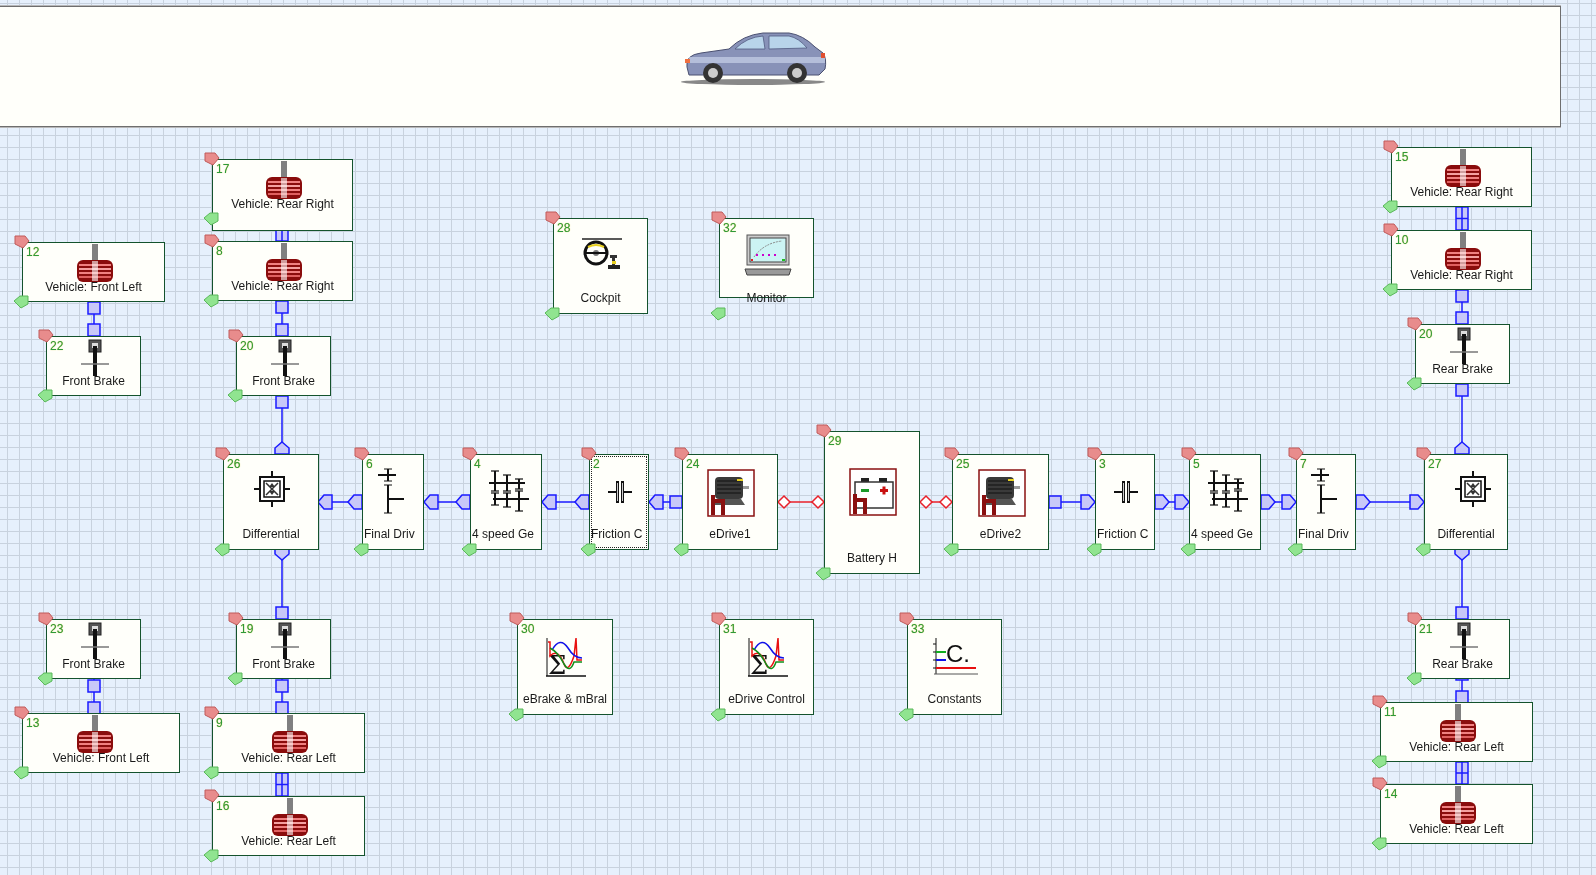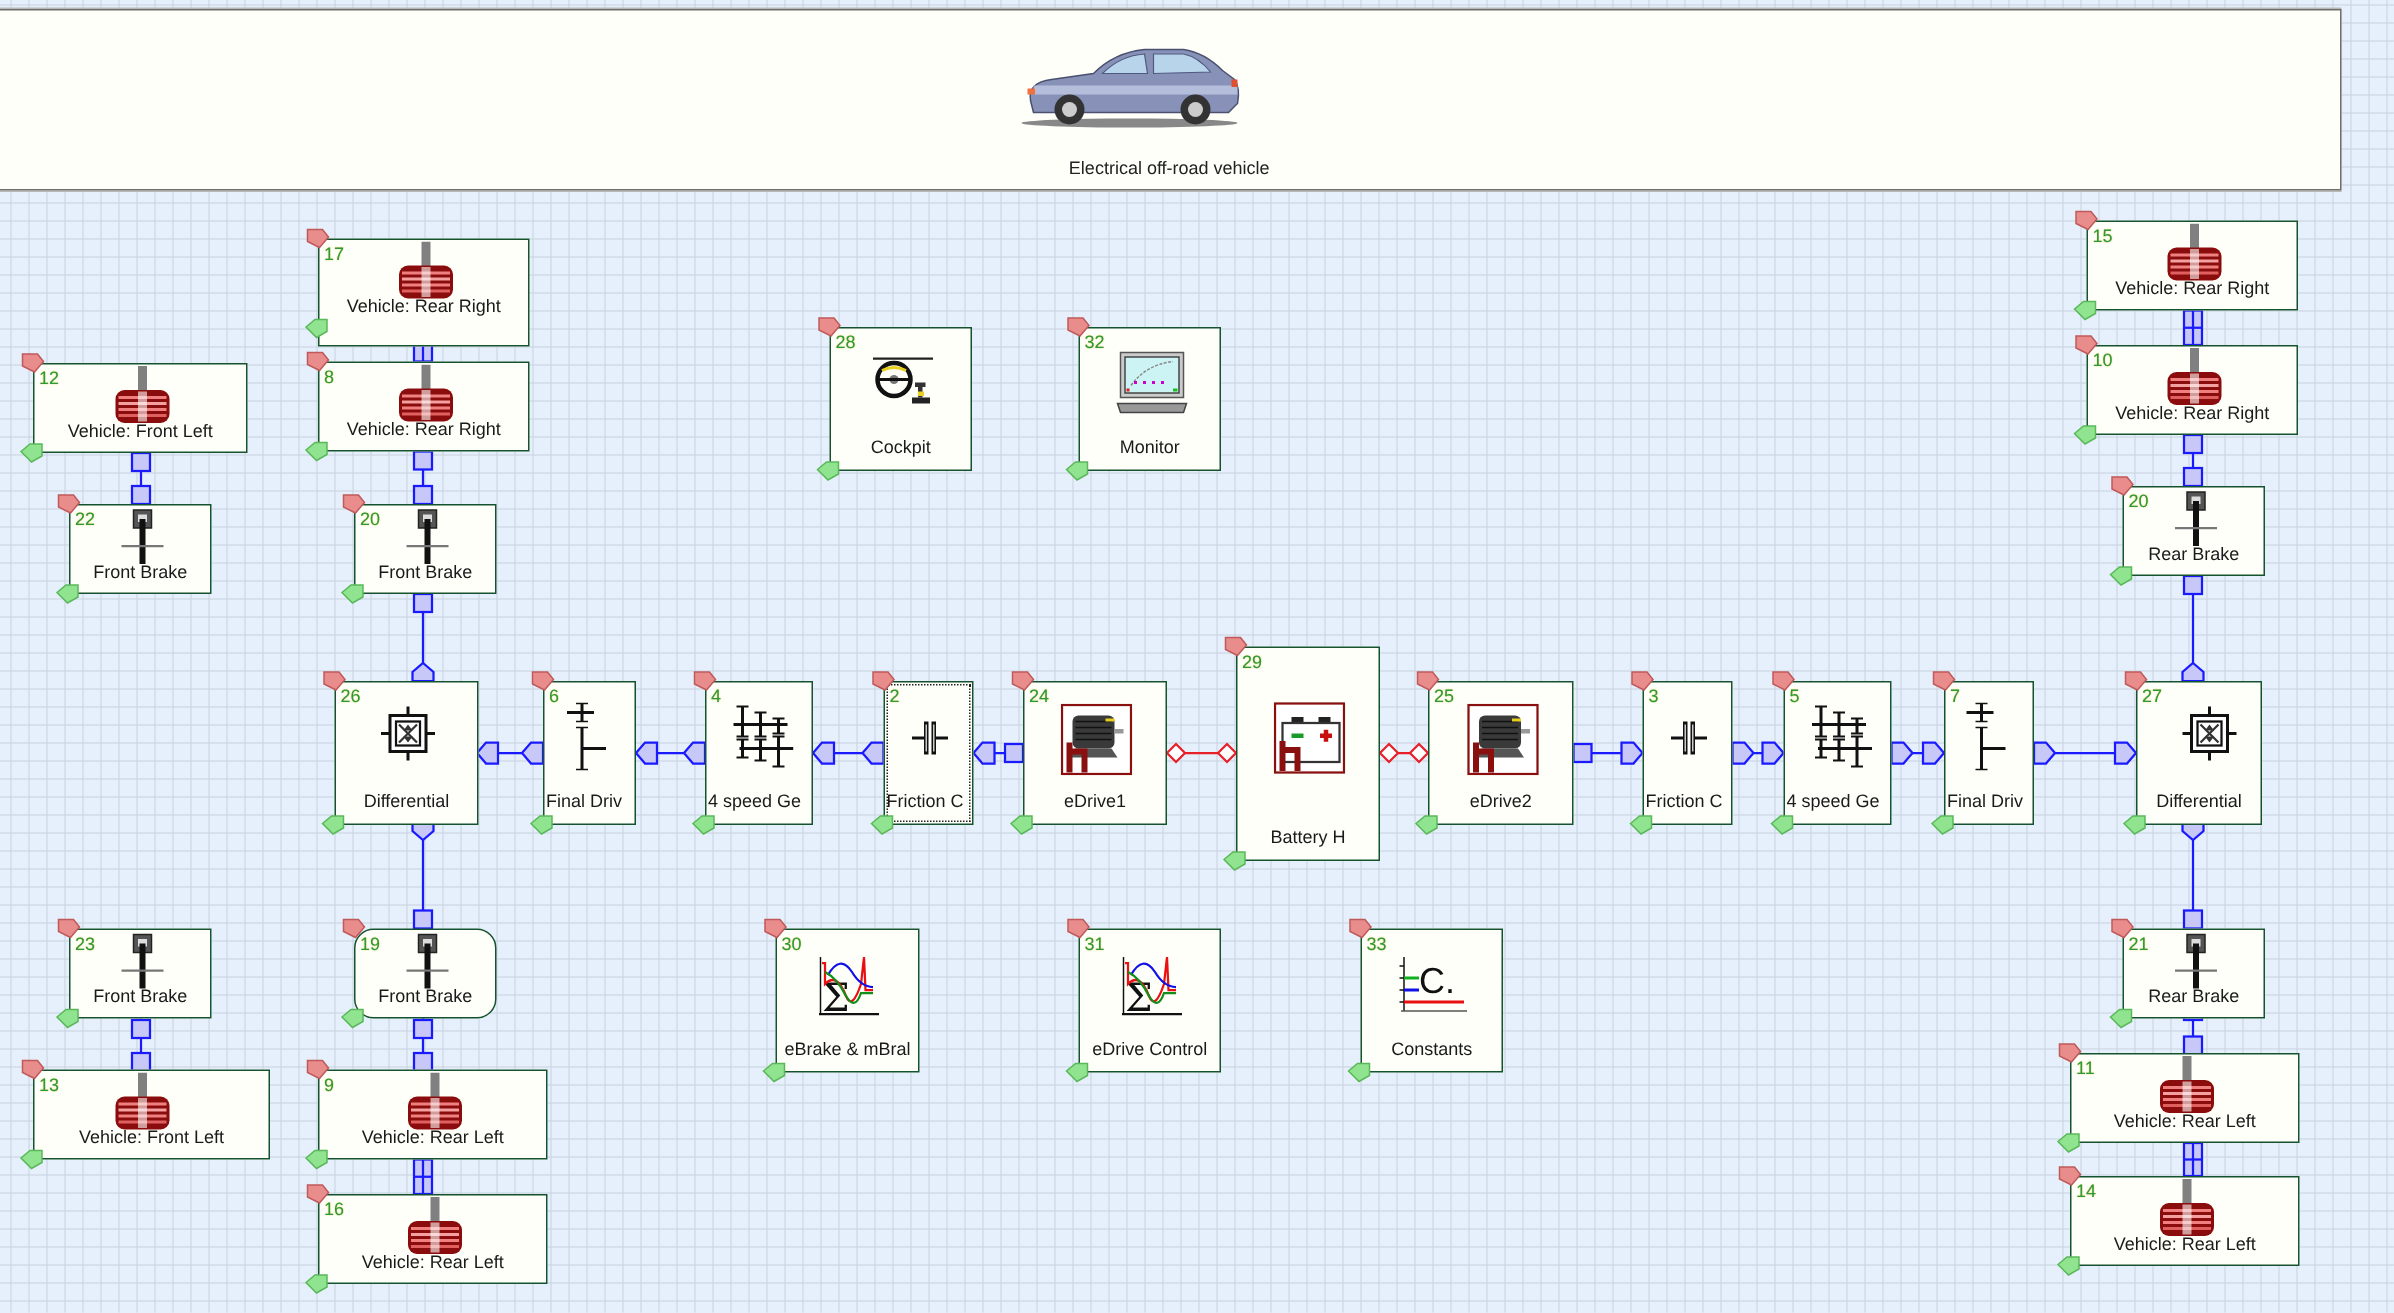--- a/index.html
+++ b/index.html
@@ -127,21 +127,20 @@
       <path d="M56 24 Q68 12 84 11 L86 24 Z" fill="#b8d4ea" stroke="#505a80" stroke-width="0.8"></path>
       <path d="M90 11 L110 11 Q120 13 128 23 L90 24 Z" fill="#b8d4ea" stroke="#505a80" stroke-width="0.8"></path>
       <rect x="10" y="32" width="136" height="6" fill="#c8d2e8" opacity="0.7"></rect>
       <circle cx="34" cy="48" r="10" fill="#333"></circle>
         <circle cx="34" cy="48" r="5" fill="#ccc"></circle>
       <circle cx="118" cy="48" r="10" fill="#333"></circle>
         <circle cx="118" cy="48" r="5" fill="#ccc"></circle>
       <rect x="6" y="34" width="5" height="4" fill="#f07040"></rect>
       <rect x="142" y="28" width="4" height="5" fill="#e05030"></rect>
     </svg>
-    <div class="header-title">Electrical off-road vehicle</div>
   </div>
 
   <div id="blocks-layer">
       <div class="block" style="left: 22px; top: 242px; width: 143px; height: 60px;">
         <span class="num">12</span>
         <span class="ico" style="left: 50px; top: 1px;"><svg width="44" height="40" viewBox="0 0 44 40">
       <rect x="19" y="0" width="6" height="18" fill="#808080"></rect>
       <rect x="4" y="16" width="36" height="22" rx="6" fill="#8a0c0c"></rect>
       <rect x="6" y="20" width="32" height="2" fill="#f08080"></rect>
       <rect x="6" y="24" width="32" height="2" fill="#f4a0a0"></rect>
@@ -241,21 +240,21 @@
             <rect x="32" y="28" width="4" height="3" fill="#e8d020"></rect>
           </svg></span>
         <span class="label" style="top: 72px;">Cockpit</span>
         <svg class="tag-in" viewBox="0 0 16 14" style="left: -9px; top: -8px;">
           <polygon points="1,1 11,1 15,6 9,13 1,9" fill="#e88c8c" stroke="#c05a5a" stroke-width="1"></polygon>
         </svg>
         <svg class="tag-out" viewBox="0 0 16 14" style="left: -10px; top: 88px;">
           <polygon points="1,6 7,1 15,1 15,9 8,13" fill="#90e490" stroke="#5ab85a" stroke-width="1"></polygon>
         </svg>
       </div>
-      <div class="block" style="left: 719px; top: 218px; width: 95px; height: 96px;">
+      <div class="block" style="left: 719px; top: 218px; width: 95px; height: 80px;">
         <span class="num">32</span>
         <span class="ico" style="left: 24px; top: 14px;"><svg width="48" height="44" viewBox="0 0 48 44">
       <rect x="3" y="2" width="42" height="30" fill="#ccc" stroke="#555"></rect>
       <rect x="6" y="5" width="36" height="24" fill="#ccf4f4" stroke="#444"></rect>
       <path d="M10 24 Q20 10 38 8" fill="none" stroke="#888" stroke-width="1" stroke-dasharray="2,1"></path>
       <g fill="#c0c">
               <rect x="12" y="21" width="2" height="2"></rect>
               <rect x="18" y="21" width="2" height="2"></rect>
               <rect x="24" y="21" width="2" height="2"></rect>
               <rect x="30" y="21" width="2" height="2"></rect>
@@ -608,21 +607,21 @@
       <rect x="19" y="17" width="6" height="20" fill="#fff" opacity="0.6"></rect>
           </svg></span>
         <span class="label" style="top: 37px;">Vehicle: Front Left</span>
         <svg class="tag-in" viewBox="0 0 16 14" style="left: -9px; top: -8px;">
           <polygon points="1,1 11,1 15,6 9,13 1,9" fill="#e88c8c" stroke="#c05a5a" stroke-width="1"></polygon>
         </svg>
         <svg class="tag-out" viewBox="0 0 16 14" style="left: -10px; top: 52px;">
           <polygon points="1,6 7,1 15,1 15,9 8,13" fill="#90e490" stroke="#5ab85a" stroke-width="1"></polygon>
         </svg>
       </div>
-      <div class="block" style="left: 236px; top: 619px; width: 95px; height: 60px; border-radius: 13px;">
+      <div class="block" style="left: 236px; top: 619px; width: 95px; height: 60px;">
         <span class="num">19</span>
         <span class="ico" style="left: 28px; top: 1px;"><svg width="40" height="40" viewBox="0 0 40 40">
       <rect x="14" y="2" width="12" height="12" fill="#555" stroke="#222"></rect>
       <rect x="17" y="5" width="6" height="5" fill="#ddd"></rect>
       <rect x="18" y="8" width="4" height="30" fill="#111"></rect>
       <line x1="6" y1="26" x2="34" y2="26" stroke="#777" stroke-width="1.5"></line>
           </svg></span>
         <span class="label" style="top: 37px;">Front Brake</span>
         <svg class="tag-in" viewBox="0 0 16 14" style="left: -9px; top: -8px;">
           <polygon points="1,1 11,1 15,6 9,13 1,9" fill="#e88c8c" stroke="#c05a5a" stroke-width="1"></polygon>

